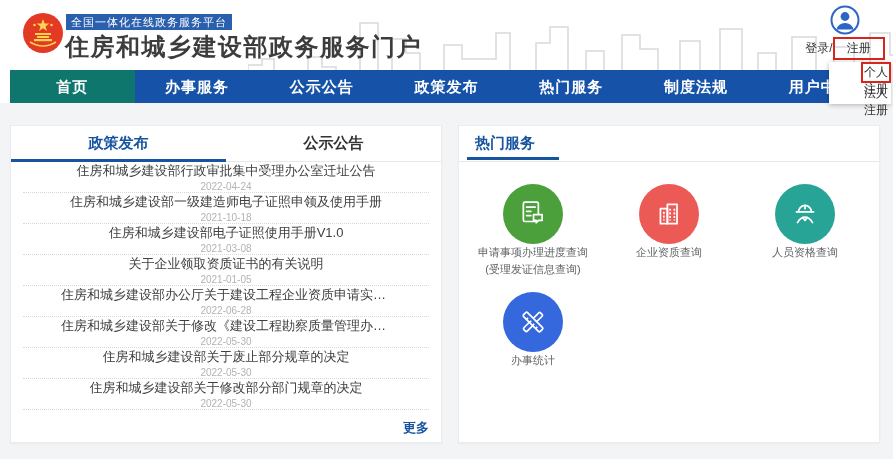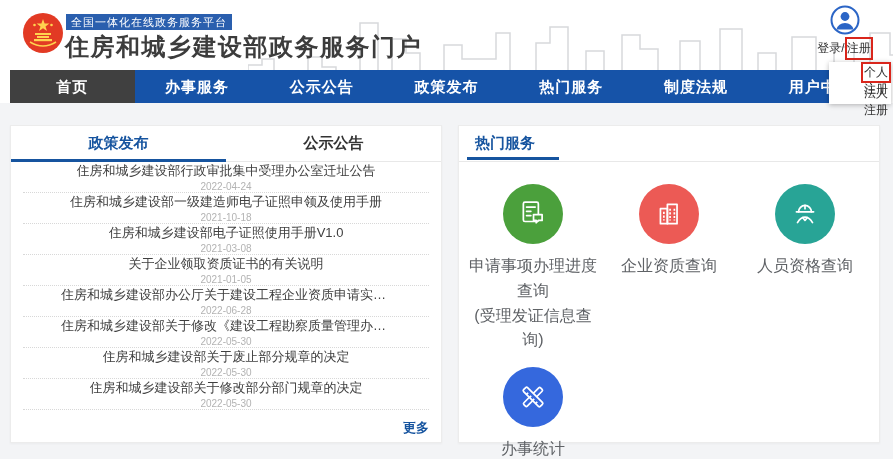--- a/index.html
+++ b/index.html
@@ -10,28 +10,28 @@
   .header { position:absolute; left:0; top:0; width:893px; height:70px; background:#fff; z-index:1;border-radius:6px; }
   .skyline { position:absolute; right:0; bottom:-1px; z-index:0; }
   .logo { position:absolute; left:22px; top:12px; width:42px; height:42px; z-index:1; }
   .badge { position:absolute; left:66px; top:14px; background:#2a5fae; color:#fff; font-size:11px;
            line-height:16px; padding:0 5px; letter-spacing:1px; z-index:1; }
   .site-title { position:absolute; left:65px; top:31px; font-size:24px; color:#3c3c3c;
                 font-weight:700; letter-spacing:1.5px; z-index:1; }
   .login { position:absolute; right:8px; top:5px; width:80px; text-align:center; z-index:2; }
   .login svg { display:block; margin:0 auto; }
   .login-label { font-size:12px; color:#333; margin-top:2px; white-space:nowrap; }
-  .register-hl { border:2px solid #d9261c; padding:1px 0; display:inline-block; }
+  .register-hl { border:2px solid #d9261c; padding:1px 12px; display:inline-block; }
 
   
   .nav { position:absolute; left:10px; top:70px; width:873px; height:33px; background:#1653a8;
          display:flex; z-index:1; }
   .nav-item { flex:1; text-align:center; line-height:33px; color:#fff; font-size:15px;
               font-weight:bold; letter-spacing:1px; cursor:pointer; }
-  .nav-item.active { background:#404040; }
+  .nav-item.active { background:#0f766e; }
 
   
   .dropdown { position:absolute; right:2px; top:62px; width:62px; background:#fff; z-index:20;
               box-shadow:0 1px 5px rgba(0,0,0,.28); font-size:12px;padding-left:32px; }
   .dropdown-item { height:21px; line-height:17px; text-align:center; color:#333;
                    border:2px solid transparent; cursor:pointer; }
   .dropdown-item.hl { border-color:#d9261c; }
 
   
   .main-bg { position:absolute; left:0; top:103px; width:893px; height:356px; background:#f3f4f6; }
@@ -61,21 +61,21 @@
                 text-overflow:ellipsis; max-width:330px; }
   .news-date { font-size:10px; color:#b3b3b3; }
   .more-row { text-align:right; padding:8px 12px 0 0; }
   .more-link { color:#16549f; font-size:13px; font-weight:bold; cursor:pointer; }
 
   
   .services { display:flex; flex-wrap:wrap; padding:22px 6px 0 6px; }
   .service { width:33.33%; text-align:center; margin-bottom:14px; cursor:pointer; }
   .service-circle { width:60px; height:60px; border-radius:50%; margin:0 auto;
                     display:flex; align-items:center; justify-content:center; }
-  .service-label { margin-top:10px; font-size:16px; color:#5f6266; line-height:1.55; }
+  .service-label { font-size:11px; color:#5f6266; line-height:1.55; }
 </style>
 </head>
 <body>
 
 <div class="page">
 
   <div class="header">
     <svg class="skyline" width="645" height="62" viewBox="0 0 645 62">
       <path d="M0 62 V56 H14 V50 H26 V62 H60 V48 H74 V58 H88 V62 H112 V14 H130 V62 H144 V30 H158 V44 H172 V62 H196 V36 H214 V50 H248 V24 H262 V62 H288 V34 H302 V18 H320 V62 H338 V42 H356 V62 H374 V26 H392 V40 H410 V62 H432 V32 H452 V62 H472 V20 H494 V62 H510 V44 H528 V62 H544 V28 H568 V62 H586 V38 H606 V62 H622 V24 H642 V46 H645" fill="none" stroke="#d7d9dc" stroke-width="1.5"></path>
     </svg>

